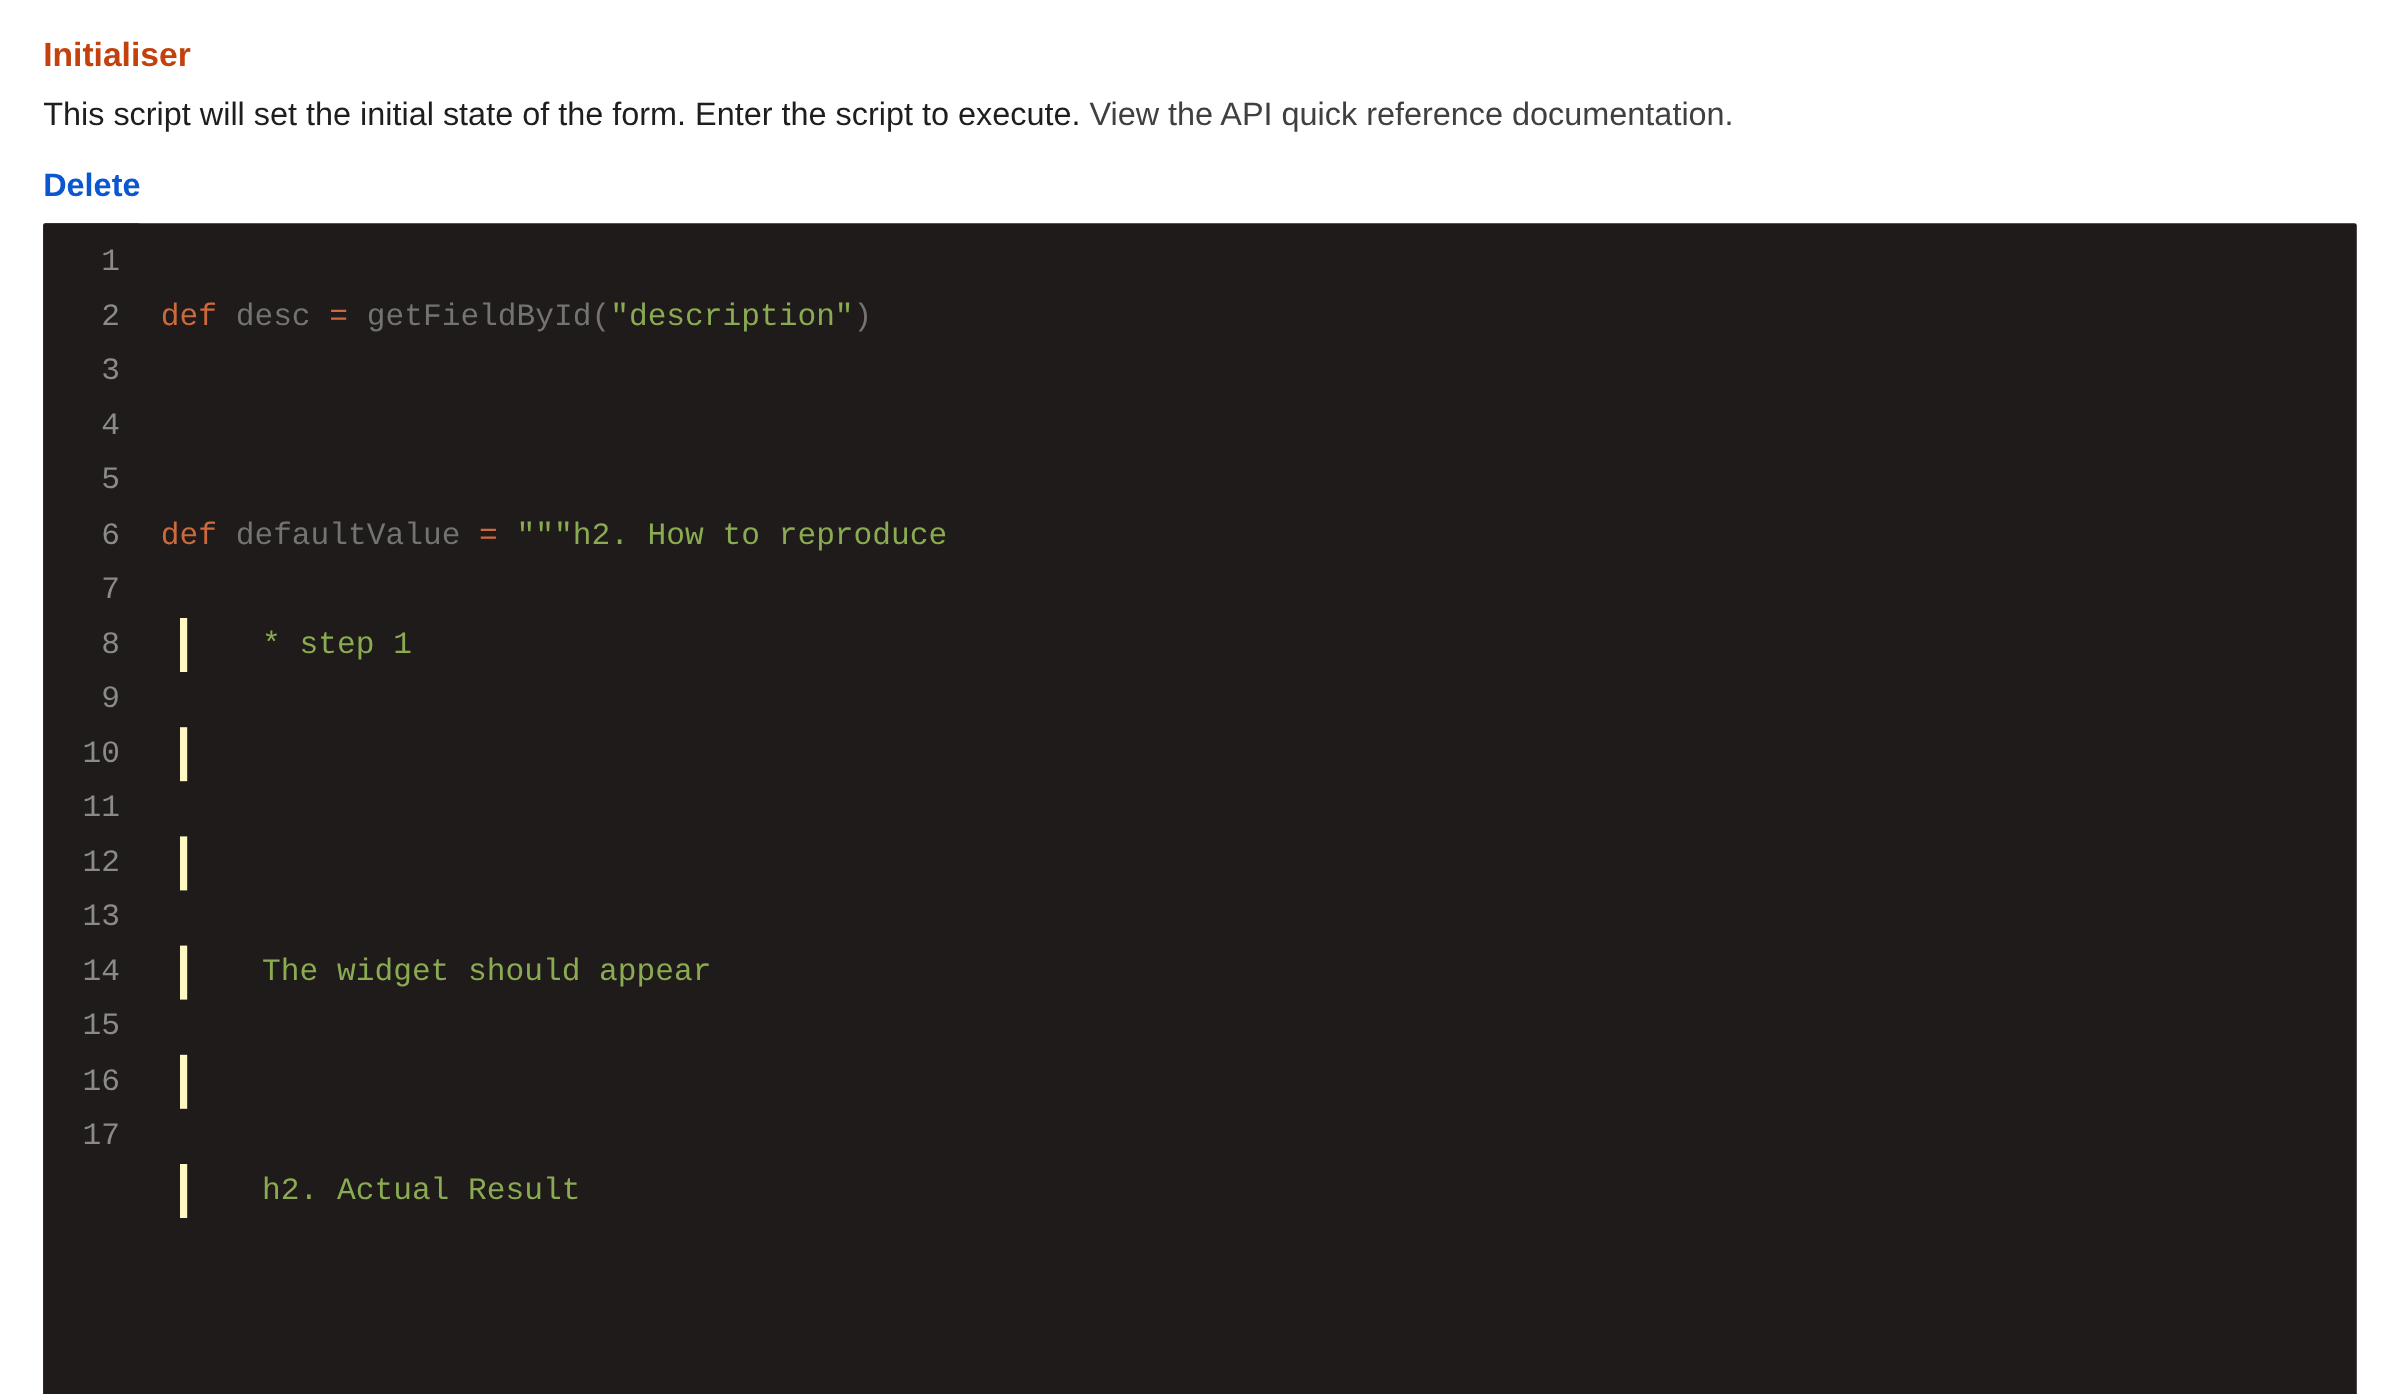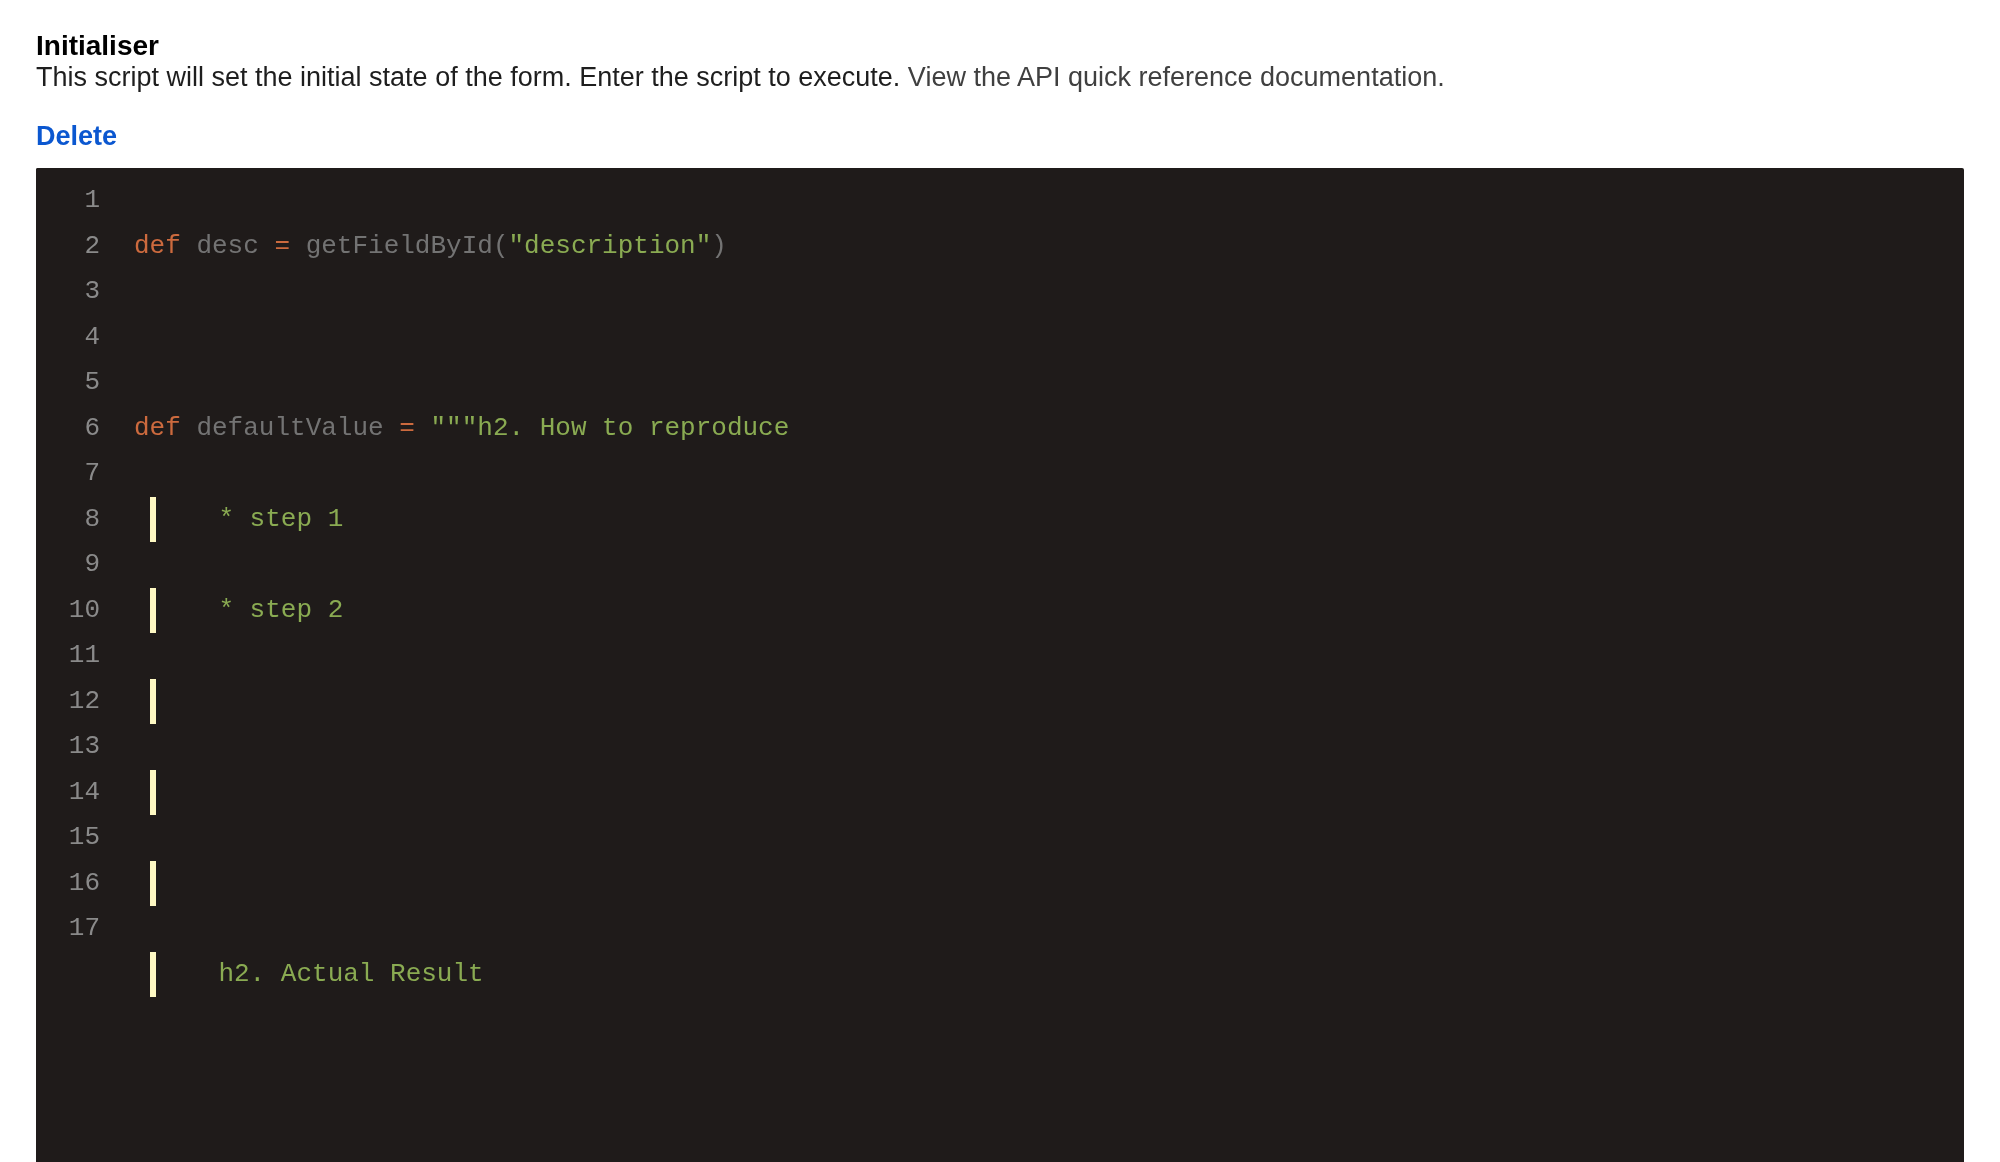--- a/index.html
+++ b/index.html
@@ -6,21 +6,22 @@
   body {
     background: #ffffff;
     font-family: -apple-system, BlinkMacSystemFont, "Segoe UI", Arial, sans-serif;
     width: 2000px;
     height: 1162px;
     padding: 30px 36px;
   }
   .heading {
     font-size: 28px;
     font-weight: 700;
-    color: #000000;
+    color: #c2410c;
+    margin-bottom: 18px;
   }
   .desc-line {
     font-size: 27px;
     color: #1e1e1e;
     margin-bottom: 28px;
   }
   .desc-line .link {
     color: #404040;
     cursor: pointer;
     text-decoration: none;
@@ -98,23 +99,23 @@
     <div>14</div>
     <div>15</div>
     <div>16</div>
     <div>17</div>
   </div>
   <div class="code">
 <span class="code-line"><span class="kw">def</span><span class="ident"> desc </span><span class="kw">=</span><span class="ident"> getFieldById(</span><span class="str">"description"</span><span class="ident">)</span></span>
 <span class="code-line"> </span>
 <span class="code-line"><span class="kw">def</span><span class="ident"> defaultValue </span><span class="kw">=</span><span> </span><span class="str">"""h2. How to reproduce</span></span>
 <span class="code-line indent"><span class="str">    * step 1</span></span>
-<span class="code-line indent"><span class="str">    * step 2</span></span>
 <span class="code-line indent"><span class="str"></span> </span>
 <span class="code-line indent"><span class="str"></span> </span>
+<span class="code-line indent"><span class="str">    The widget should appear</span></span>
 <span class="code-line indent"><span class="str"></span> </span>
 <span class="code-line indent"><span class="str">    h2. Actual Result</span></span>
 
 
 
 
 
 
   </div>
 </div>

